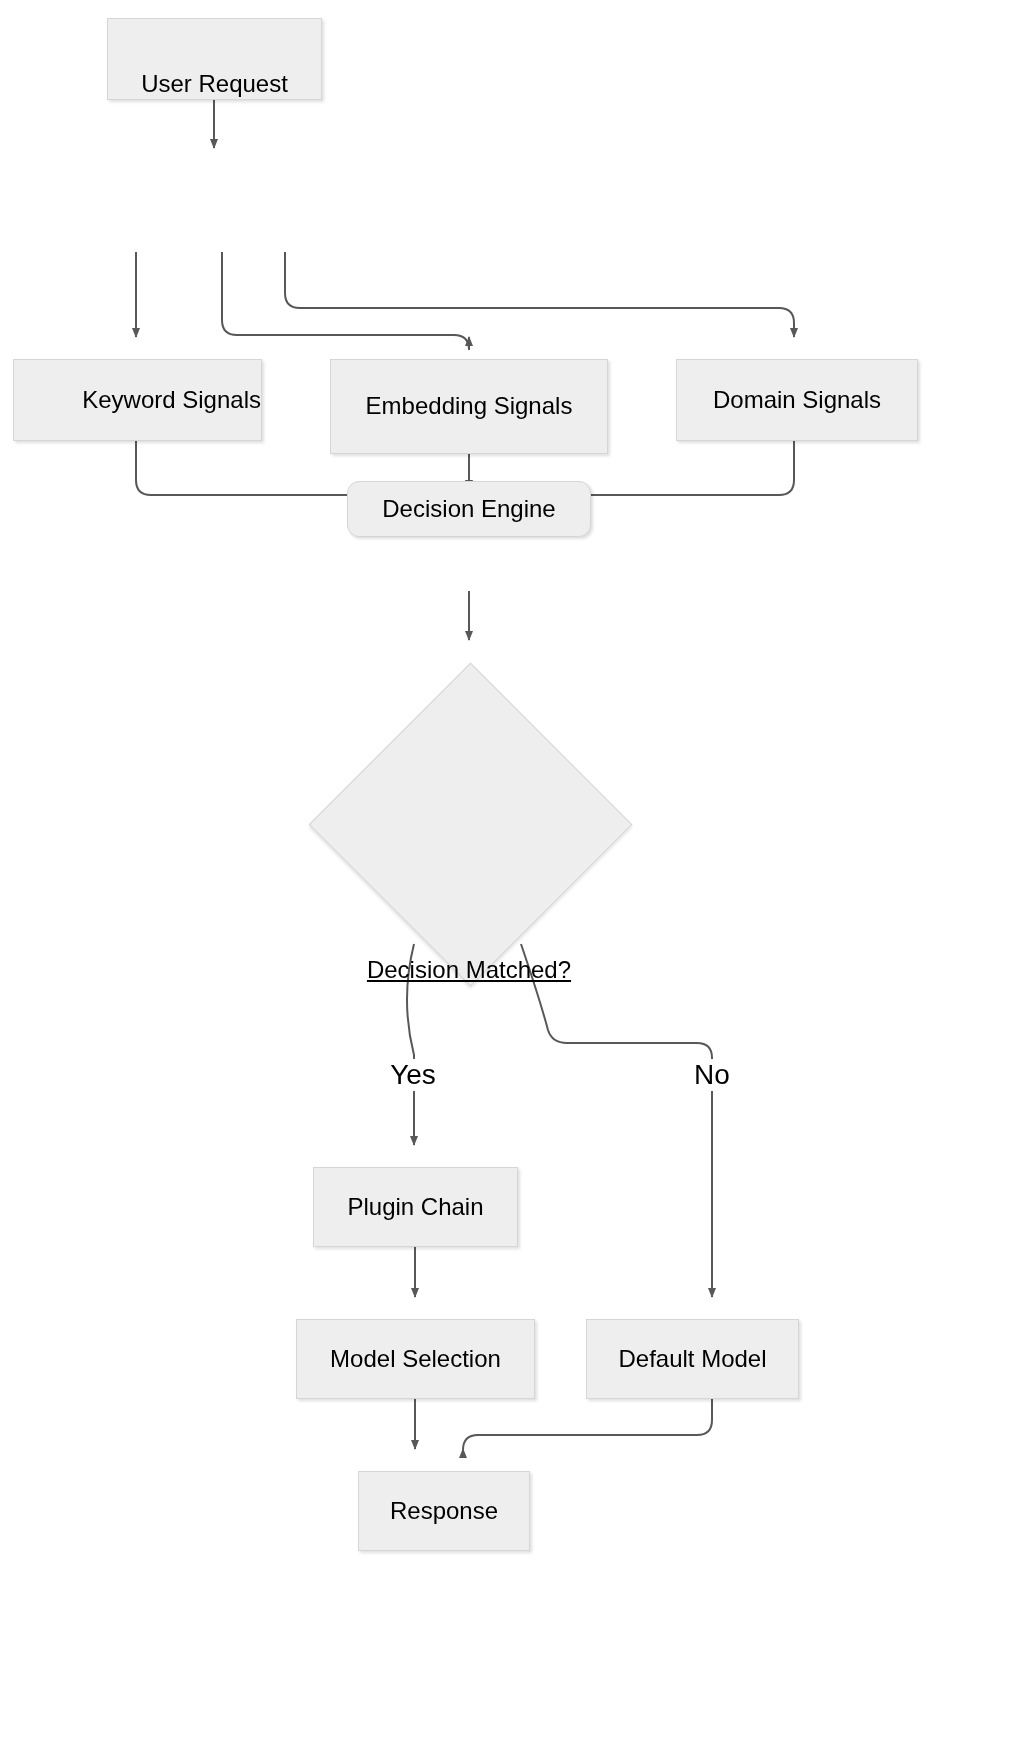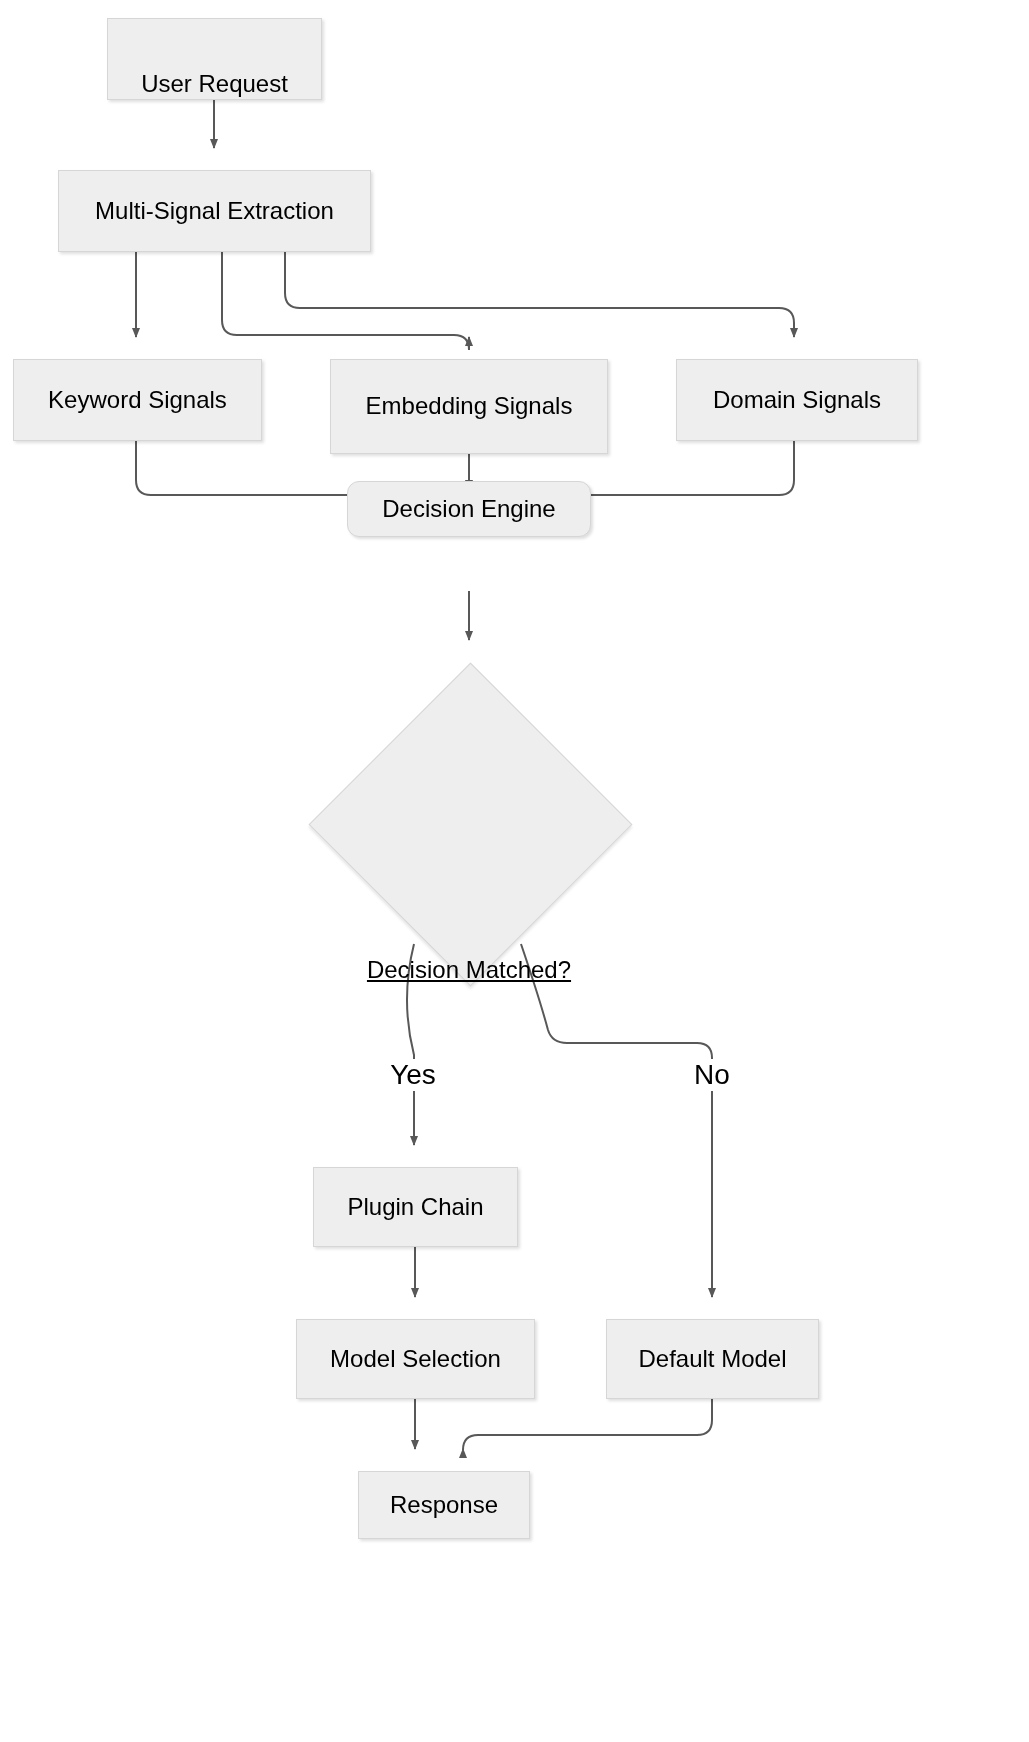--- a/index.html
+++ b/index.html
@@ -111,25 +111,22 @@
       <path d="M415,1399 L415,1449" marker-end="url(#arrowhead)"></path>
 
       <path d="M712,1399 L712,1420 Q712,1435 697,1435 L478,1435 Q463,1435 463,1450 L463,1449" marker-end="url(#arrowhead)"></path>
     </g>
   </svg>
 
   <div class="node node-rect" style="left:107px; top:18px; width:215px; height:82px;align-items:flex-end;">
     <span>User Request</span>
   </div>
 
-  <div class="node node-rect" style="left:58px; top:170px; width:313px; height:82px;">
-    <span>Multi-Signal Extraction</span>
-  </div>
 
-  <div class="node node-rect" style="left:13px; top:359px; width:249px; height:82px;">
+  <div class="node node-rect" style="left:13px; top:359px; width:249px; height:82px;justify-content:flex-end;">
     <span>Keyword Signals</span>
   </div>
 
   <div class="node node-rect" style="left:330px; top:359px; width:278px; height:95px;">
     <span>Embedding Signals</span>
   </div>
 
   <div class="node node-rect" style="left:676px; top:359px; width:242px; height:82px;">
     <span>Domain Signals</span>
   </div>
@@ -144,24 +141,24 @@
   </div>
 
   <div class="node node-rect" style="left:313px; top:1167px; width:205px; height:80px;">
     <span>Plugin Chain</span>
   </div>
 
   <div class="node node-rect" style="left:296px; top:1319px; width:239px; height:80px;">
     <span>Model Selection</span>
   </div>
 
-  <div class="node node-rect" style="left:606px; top:1319px; width:213px; height:80px;">
+  <div class="node node-rect" style="left:586px; top:1319px; width:213px; height:80px;">
     <span>Default Model</span>
   </div>
 
-  <div class="node node-rect" style="left:358px; top:1471px; width:172px; height:68px;">
+  <div class="node node-rect" style="left:358px; top:1471px; width:172px; height:80px;">
     <span>Response</span>
   </div>
 
   <span class="edge-label" style="left:413px; top:1075px;">Yes</span>
   <span class="edge-label" style="left:712px; top:1075px;">No</span>
 
 </div>
 
 </body></html>

